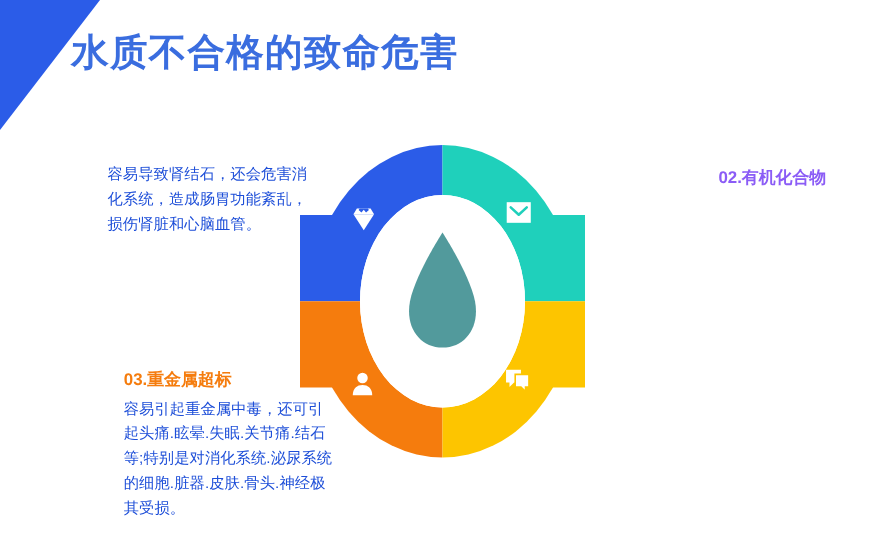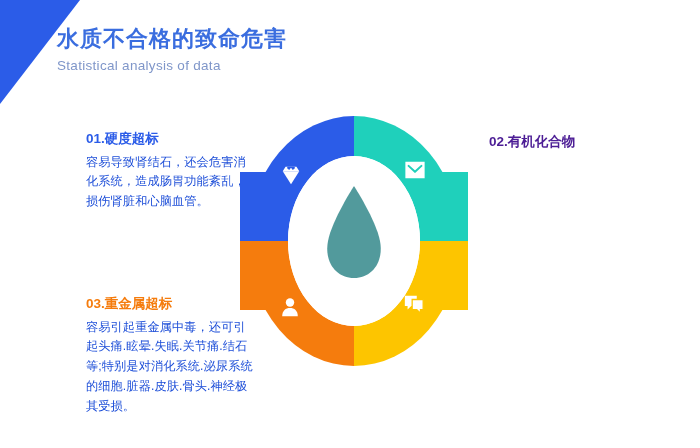--- a/index.html
+++ b/index.html
@@ -24,21 +24,21 @@
     position:absolute;
     left:0; top:0;
     width:80px; height:104px;
     background:#2b5ce8;
     clip-path:polygon(0 0, 100% 0, 0 100%);
   }
 
   
   .header { position:absolute; left:57px; top:26px; }
   .title {
-    font-size:22px;
+    font-size:30px;
     font-weight:bold;
     color:#3a6ddf;
     letter-spacing:1px;
     line-height:1.15;
     white-space:nowrap;
   }
   .subtitle {
     margin-top:7px;
     font-size:13.5px;
     color:#7f96c9;
@@ -57,25 +57,25 @@
   }
   .block-body {
     font-size:12.2px;
     color:#1d4ed8;
     line-height:1.62;
     letter-spacing:0.1px;
   }
 
   #block-01 { left:86px;  top:130px; }
   #block-02 { left:489px; top:133px; }
-  #block-03 { left:86px;  top:295px; }
+  #block-03 { left:99px;  top:295px; }
   #block-04 { left:489px; top:295px; }
 
   #block-01 .block-head { color:#2b5ce8; }
-  #block-02 .block-head { color:#4c1d95; }
+  #block-02 .block-head { color:#8b5cf6;text-align:right; }
   #block-03 .block-head { color:#f57c0d; }
   #block-04 .block-head { color:#fdc500; }
 
   
   .ring-wrap {
     position:absolute;
     left:240px; top:108px;
     width:228px; height:266px;
   }
   .ring-svg { display:block; width:228px; height:266px; }
@@ -94,25 +94,23 @@
 </style>
 </head>
 <body>
 
 <div id="slide">
 
   <div class="corner-wedge"></div>
 
   <div class="header">
     <div class="title">水质不合格的致命危害</div>
-    <div class="subtitle">Statistical analysis of data</div>
   </div>
 
   <div class="block" id="block-01">
-    <div class="block-head">01.硬度超标</div>
     <div class="block-body">容易导致肾结石，还会危害消化系统，造成肠胃功能紊乱，损伤肾脏和心脑血管。</div>
   </div>
 
   <div class="block" id="block-02">
     <div class="block-head">02.有机化合物</div>
   </div>
 
   <div class="block" id="block-03">
     <div class="block-head">03.重金属超标</div>
     <div class="block-body">容易引起重金属中毒，还可引起头痛.眩晕.失眠.关节痛.结石等;特别是对消化系统.泌尿系统的细胞.脏器.皮肤.骨头.神经极其受损。</div>

